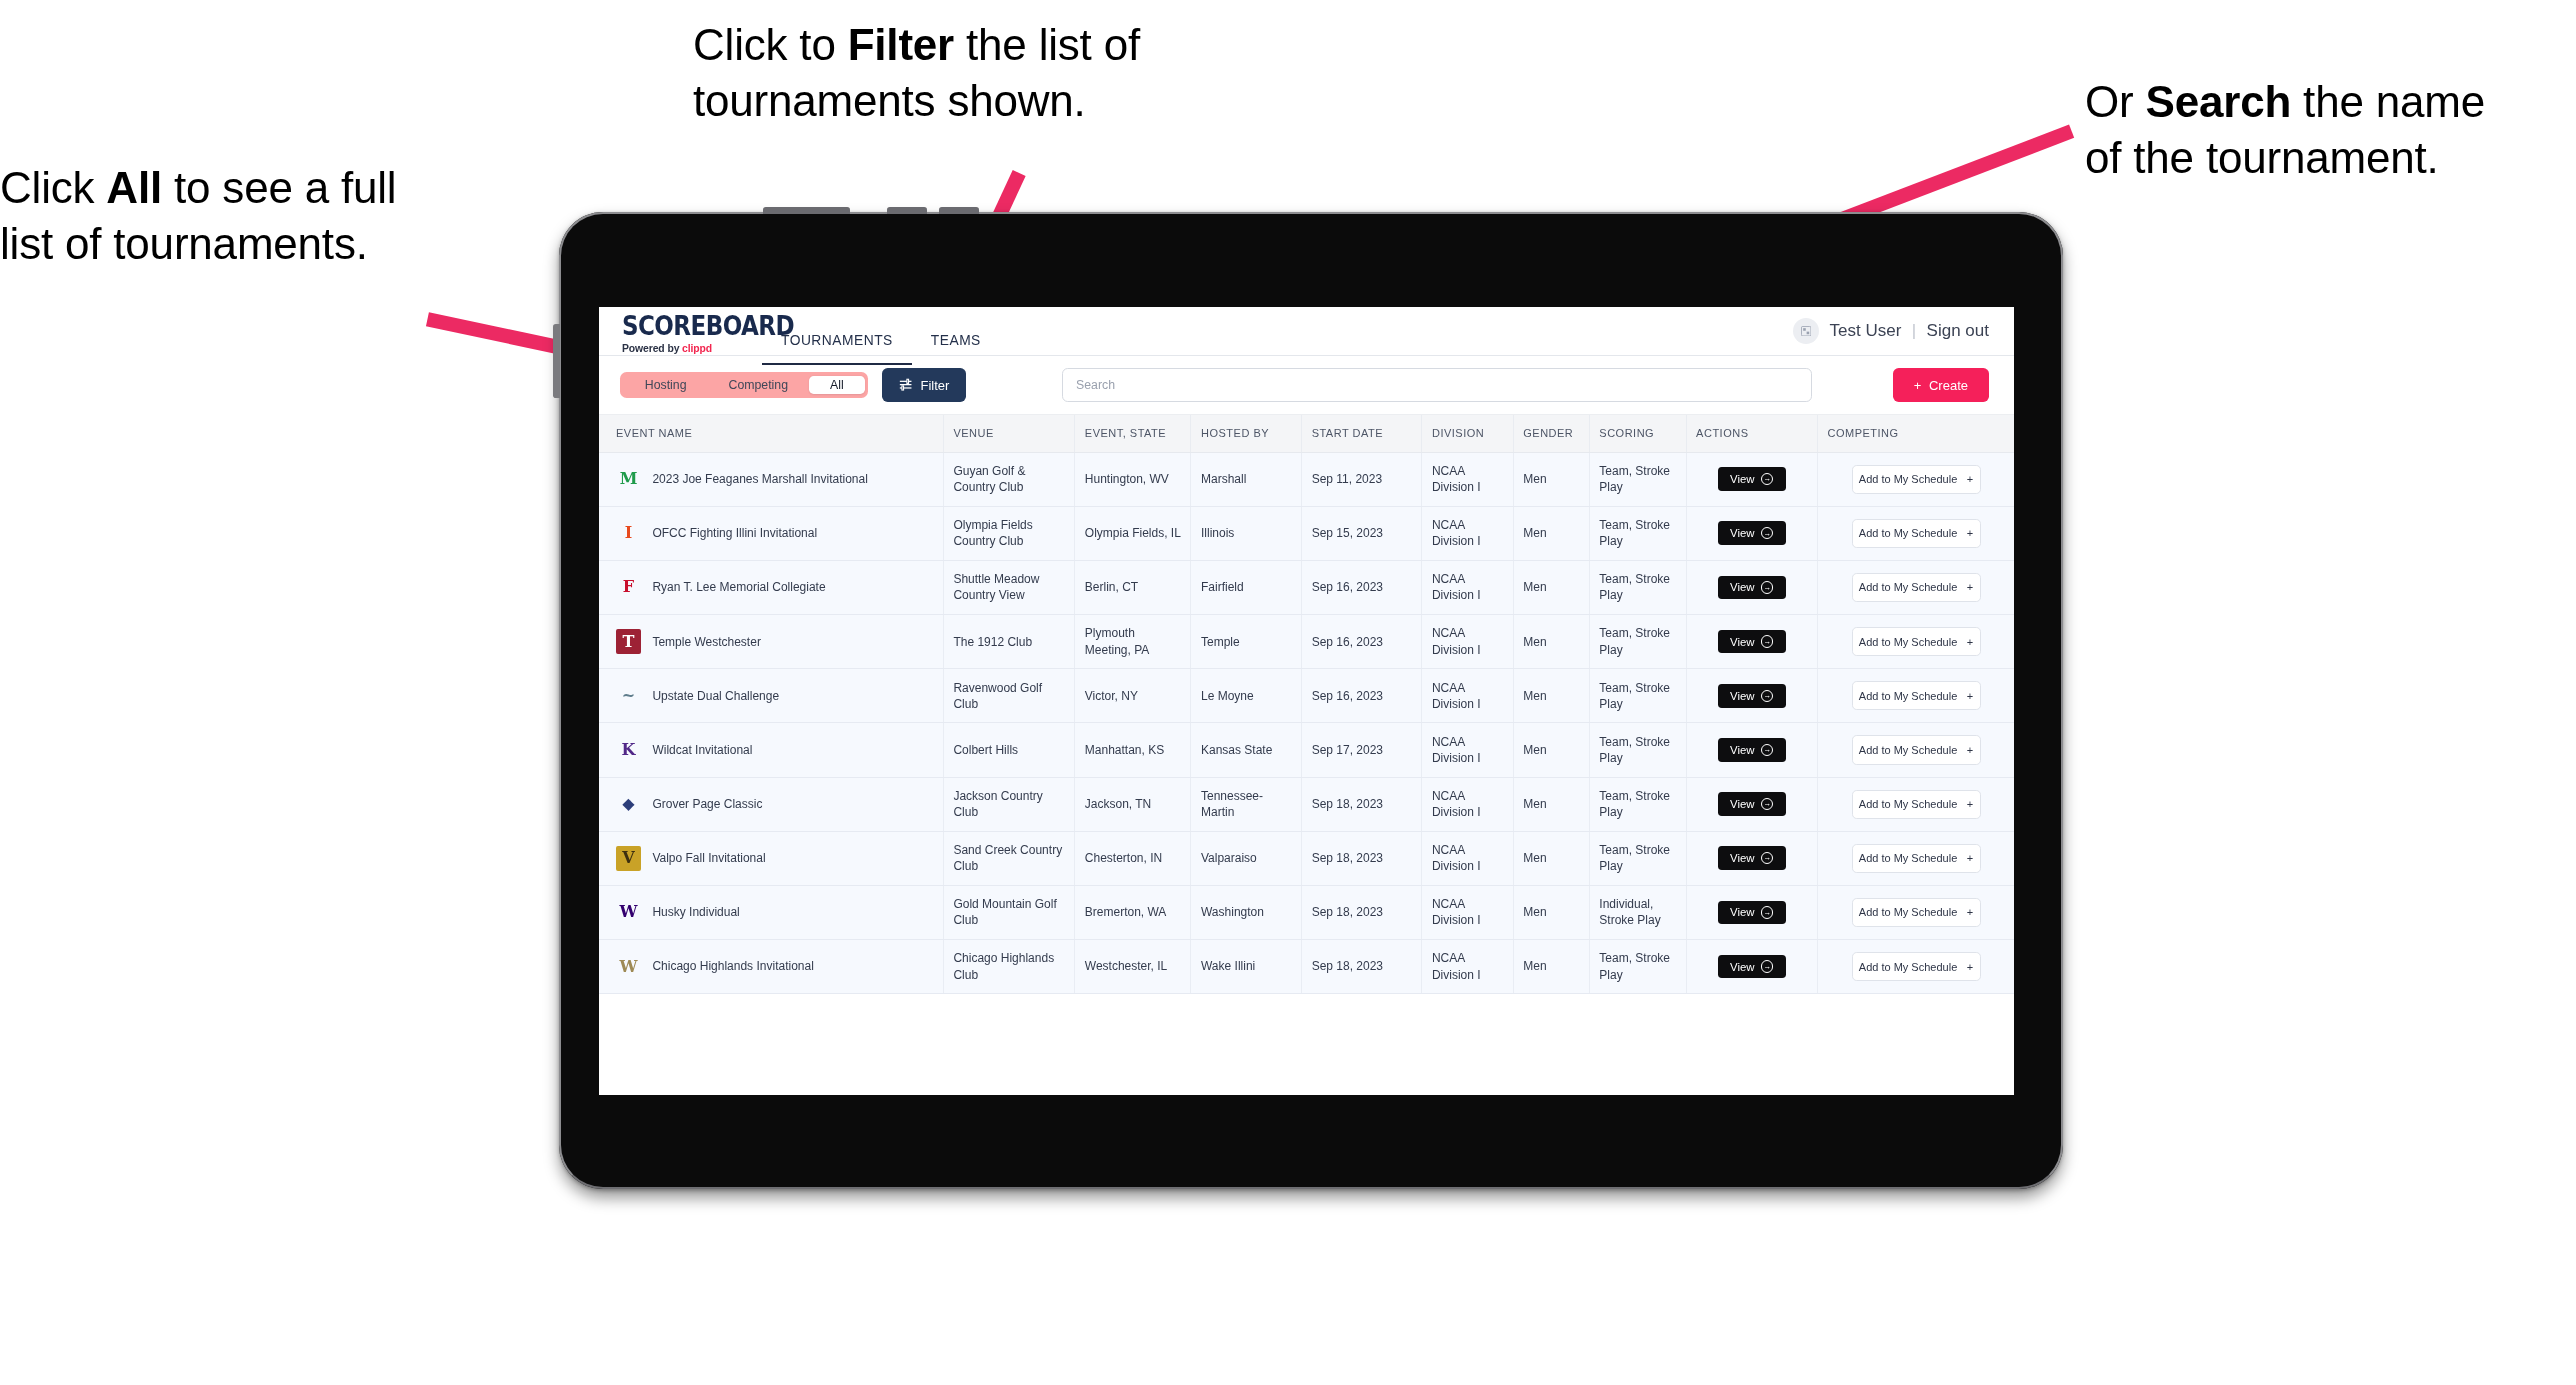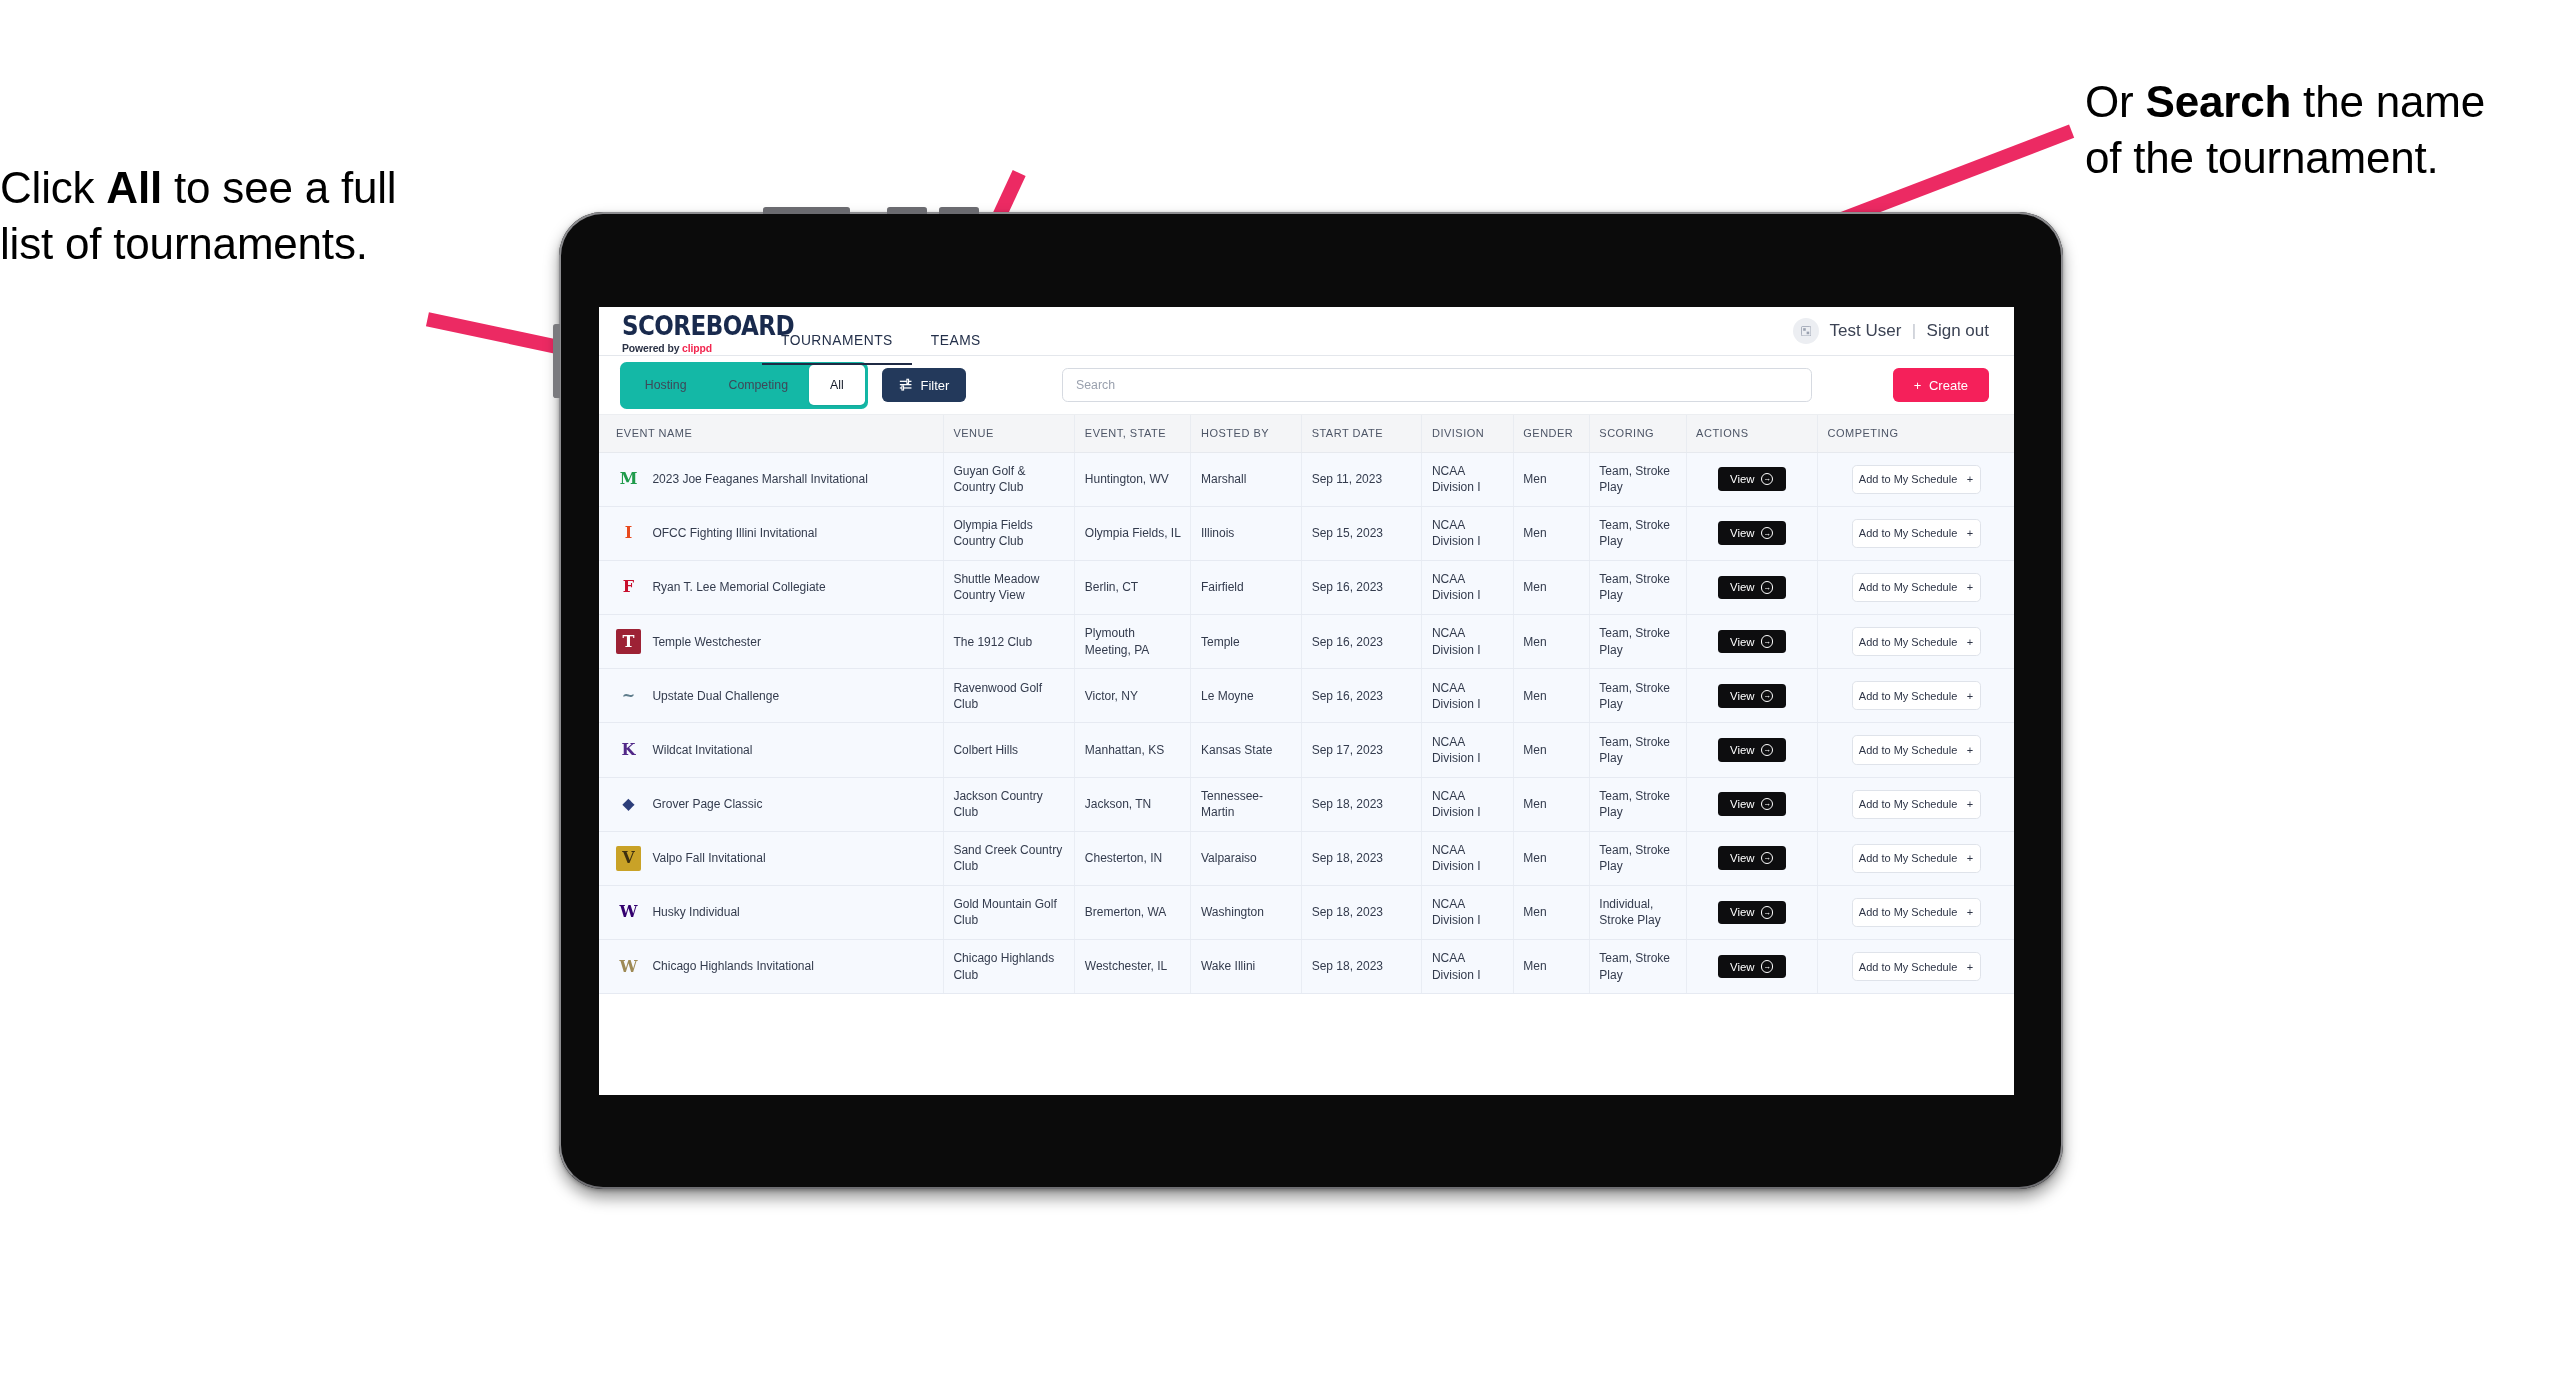--- a/index.html
+++ b/index.html
@@ -131,24 +131,24 @@
   #toolbar {
     height: 59px;
     background:#fff;
     display:flex; align-items:center;
     padding: 0 25px 0 21px;
     gap: 13.3px;
     border-bottom:0.9px solid #eceef1;
   }
   #segmented {
     display:flex;
-    background:#14b8a6;
+    background:#fca5a5;
     border-radius:6.6px;
     padding:3.8px;
-    height:47px;
+    height:26px;
   }
   .seg {
     display:flex; align-items:center; justify-content:center;
     padding: 0 21px;
     font-size:12.3px;
     color:#3f4758;
     border-radius:4.7px;
     cursor:pointer;
     white-space:nowrap;
   }
@@ -259,20 +259,21 @@
     font-family:"Liberation Sans", sans-serif;
   }
 </style>
 </head>
 <body>
 
 <div id="stage">
 
   <div class="callout" id="callout-all"><span>Click </span><b>All</b><span> to see a full list of tournaments.</span></div>
 
+  <div class="callout" id="callout-filter"><span>Click to </span><b>Filter</b><span> the list of tournaments shown.</span></div>
 
   <div class="callout" id="callout-search"><span>Or </span><b>Search</b><span> the name of the tournament.</span></div>
 
   <svg class="arrow-svg" style="left:0;top:0;width:2576px;height:1386px" viewBox="0 0 2712 1459" width="2576" height="1386">
 
     <g>
       <path d="M 450 336 L 793 409" stroke="#ec2a63" stroke-width="15" fill="none"></path>
       <path d="M 812 414 L 758 389 L 766 436 Z" fill="#ec2a63"></path>
     </g>
 

